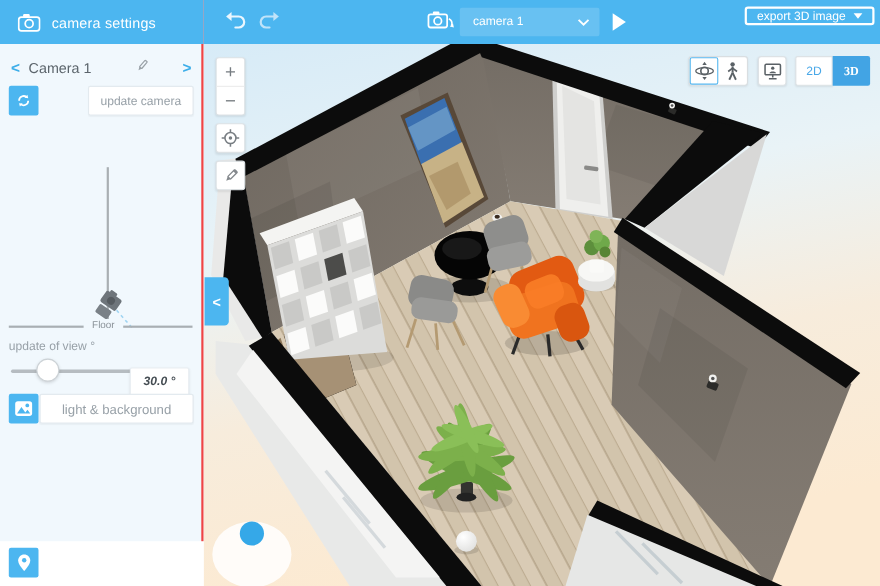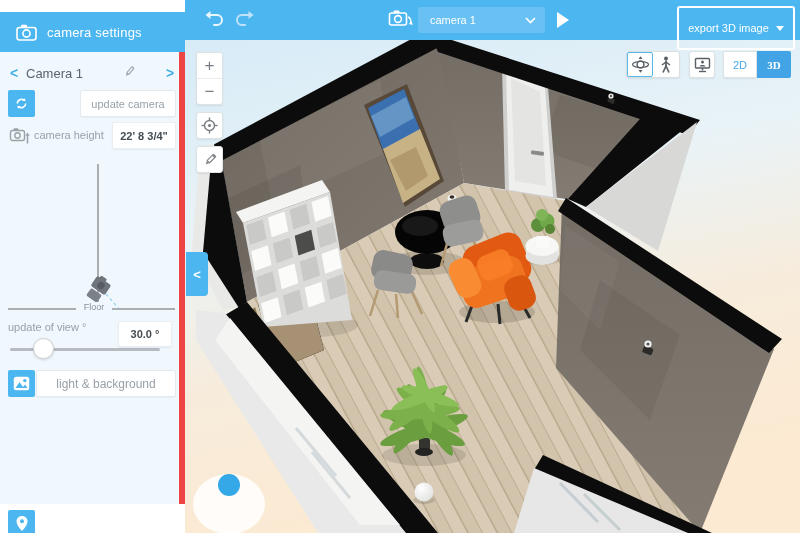--- a/index.html
+++ b/index.html
@@ -1,20 +1,20 @@
 <!DOCTYPE html>
 <html><head>
 <meta charset="utf-8">
 <style>
   html,body{margin:0;padding:0;background:#222;}
   *{box-sizing:border-box;font-family:"Liberation Sans",sans-serif;}
   #app{position:relative;width:800px;height:533px;overflow:hidden;background:#fff;user-select:none;}
 
   
-  .sidebar{position:absolute;left:0;top:0;width:185px;height:492px;background:#f1f8fd;border-right:6px solid #ef4444;margin-top:12px;}
+  .sidebar{position:absolute;left:0;top:0;width:185px;height:492px;background:#f1f8fd;border-right:2px solid #ef4444;}
   .sb-header{position:absolute;left:0;top:0;width:185px;height:40px;background:#4cb6f0;display:flex;align-items:center;}
   .sb-header .ttl{color:#fff;font-size:13px;margin-left:10px;letter-spacing:.2px;}
   .sb-header svg{margin-left:16px;}
   .row-cam{position:absolute;left:0;top:50px;width:185px;height:24px;}
   .chev{position:absolute;color:#3daee9;font-size:14px;font-weight:bold;top:3px;cursor:pointer;}
   .chev.prev{left:10px;}
   .chev.next{left:166px;}
   .camname{position:absolute;left:26px;top:4px;font-size:13px;color:#5b646b;}
   .pencil-sm{position:absolute;left:122px;top:3px;}
   .btnrow{position:absolute;left:8px;width:168px;height:27px;display:flex;}
@@ -30,21 +30,21 @@
   .slider-track{position:absolute;left:10px;top:336px;width:150px;height:3px;background:#b6bcc1;border-radius:2px;}
   .slider-handle{position:absolute;left:33px;top:326px;width:21px;height:21px;border-radius:50%;background:#fff;border:1px solid #ccd2d6;box-shadow:0 1px 3px rgba(0,0,0,.15);cursor:pointer;}
   .pinbtn{position:absolute;left:8px;top:498px;width:27px;height:27px;background:#4cb6f0;border-radius:2px;display:flex;align-items:center;justify-content:center;cursor:pointer;}
 
   
   .topbar{position:absolute;left:185px;top:0;width:615px;height:40px;background:#4cb6f0;}
   .tb-ic{position:absolute;top:9px;cursor:pointer;}
   .dropdown{position:absolute;left:233px;top:7px;width:127px;height:26px;background:rgba(255,255,255,.16);border-radius:2px;display:flex;align-items:center;cursor:pointer;}
   .dropdown .dval{color:#fff;font-size:11px;margin-left:12px;flex:1;}
   .playbtn{position:absolute;left:372px;top:12px;width:0;height:0;border-left:12px solid #fff;border-top:8px solid transparent;border-bottom:8px solid transparent;cursor:pointer;}
-  .exportbtn{position:absolute;left:492px;top:6px;width:118px;height:44px;border:2px solid #fff;border-radius:3px;display:flex;align-items:center;justify-content:center;color:#fff;font-size:11px;cursor:pointer;}
+  .exportbtn{position:absolute;left:492px;top:6px;width:118px;height:17px;border:2px solid #fff;border-radius:3px;display:flex;align-items:center;justify-content:center;color:#fff;font-size:11px;cursor:pointer;}
   .caret{width:0;height:0;border-left:4px solid transparent;border-right:4px solid transparent;border-top:5px solid #fff;margin-left:7px;}
 
   
   .viewport{position:absolute;left:185px;top:40px;width:615px;height:493px;overflow:hidden;}
   .whitebtn{position:absolute;background:#fff;border:1px solid #dde2e5;border-radius:3px;box-shadow:0 1px 2px rgba(0,0,0,.08);display:flex;align-items:center;justify-content:center;cursor:pointer;}
   .zoomgrp{position:absolute;left:11px;top:12px;width:27px;height:53px;background:#fff;border:1px solid #dde2e5;border-radius:3px;box-shadow:0 1px 2px rgba(0,0,0,.08);}
   .zoomgrp .z{width:100%;height:26px;display:flex;align-items:center;justify-content:center;font-size:17px;color:#767c81;cursor:pointer;}
   .zoomgrp .z.top{border-bottom:1px solid #ececec;}
   .modegrp{position:absolute;left:441px;top:11px;width:54px;height:27px;background:#fff;border:1px solid #d9dee1;border-radius:3px;display:flex;box-shadow:0 1px 2px rgba(0,0,0,.07);}
   .modegrp .cell{width:27px;height:25px;display:flex;align-items:center;justify-content:center;cursor:pointer;}
@@ -388,49 +388,38 @@
         <svg width="17" height="17" viewBox="0 0 18 18">
           <path d="M4.6 9 a4.4 4.4 0 0 1 7.2-3.4" fill="none" stroke="#fff" stroke-width="1.7"></path>
           <polygon points="13.4,6.6 9.9,6.2 12.6,3.4" fill="#fff"></polygon>
           <path d="M13.4 9 a4.4 4.4 0 0 1-7.2 3.4" fill="none" stroke="#fff" stroke-width="1.7"></path>
           <polygon points="4.6,11.4 8.1,11.8 5.4,14.6" fill="#fff"></polygon>
         </svg>
       </div>
       <div class="fld">update camera</div>
     </div>
 
-    <div class="row-h">
-      <svg style="position:absolute;left:9px;top:4px;" width="22" height="20" viewBox="0 0 22 20">
-        <rect x="1.5" y="4.5" width="14" height="10" rx="2" fill="none" stroke="#9aa2a8" stroke-width="1.4"></rect>
-        <rect x="4.5" y="2.2" width="5" height="2.4" rx="1" fill="#9aa2a8"></rect>
-        <circle cx="8.5" cy="9.5" r="2.7" fill="none" stroke="#9aa2a8" stroke-width="1.4"></circle>
-        <line x1="18.5" y1="9" x2="18.5" y2="17.5" stroke="#9aa2a8" stroke-width="1.5"></line>
-        <polygon points="18.5,6.5 16.3,9.8 20.7,9.8" fill="#9aa2a8"></polygon>
-      </svg>
-      <span class="lbl">camera height</span>
-      <div class="valbox" style="left:112px;top:0;width:64px;height:27px;">22' 8 3/4"</div>
-    </div>
 
     <div class="vline"></div>
     <svg style="position:absolute;left:84px;top:258px;" width="40" height="42" viewBox="0 0 40 42">
       <line x1="22" y1="24" x2="36" y2="40" stroke="#9fd4f2" stroke-width="1.4" stroke-dasharray="3,3"></line>
       <g transform="rotate(35 17 18)">
         <rect x="7" y="10" width="17" height="12" rx="2" fill="#6e757b"></rect>
         <rect x="10" y="7.5" width="7" height="3" rx="1" fill="#6e757b"></rect>
         <circle cx="15.5" cy="16" r="3.6" fill="#565c61"></circle>
         <rect x="9" y="23.5" width="13" height="9" rx="1.5" fill="#7a8187"></rect>
       </g>
     </svg>
     <div class="hline"></div>
     <div class="floorlbl">Floor</div>
 
     <div class="fovlbl">update of view °</div>
     <div class="slider-track"></div>
     <div class="slider-handle"></div>
-    <div class="valbox" style="left:118px;top:309px;width:54px;height:26px;">30.0 °</div>
+    <div class="valbox" style="left:118px;top:334px;width:54px;height:26px;font-style:italic;">30.0 °</div>
 
     <div class="btnrow" style="top:358px;">
       <div class="ic">
         <svg width="17" height="15" viewBox="0 0 17 15">
           <rect x="0.8" y="0.8" width="15.4" height="13.4" rx="2.5" fill="#fff"></rect>
           <circle cx="11.8" cy="4.6" r="1.7" fill="#4cb6f0"></circle>
           <polygon points="2.5,12 6.5,6 10,11 12,8.5 14.5,12" fill="#4cb6f0"></polygon>
         </svg>
       </div>
       <div class="fld" style="font-size:12px;">light &amp; background</div>

